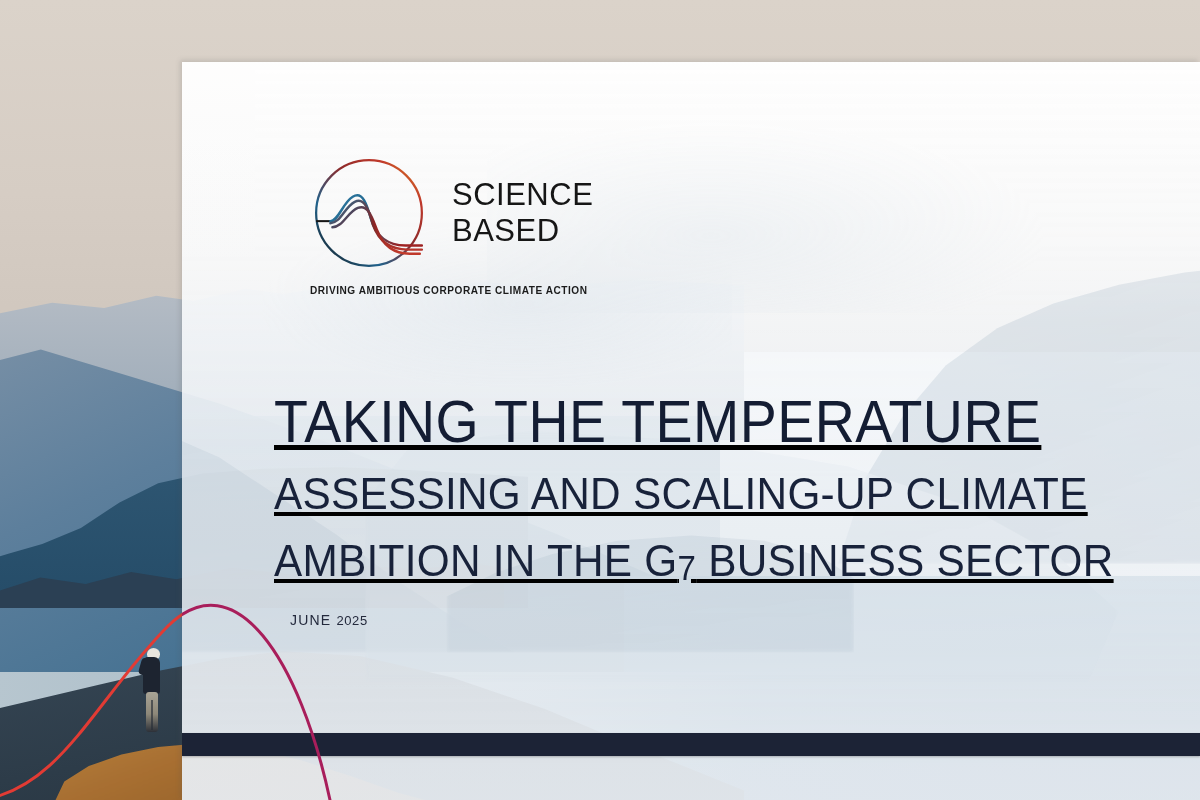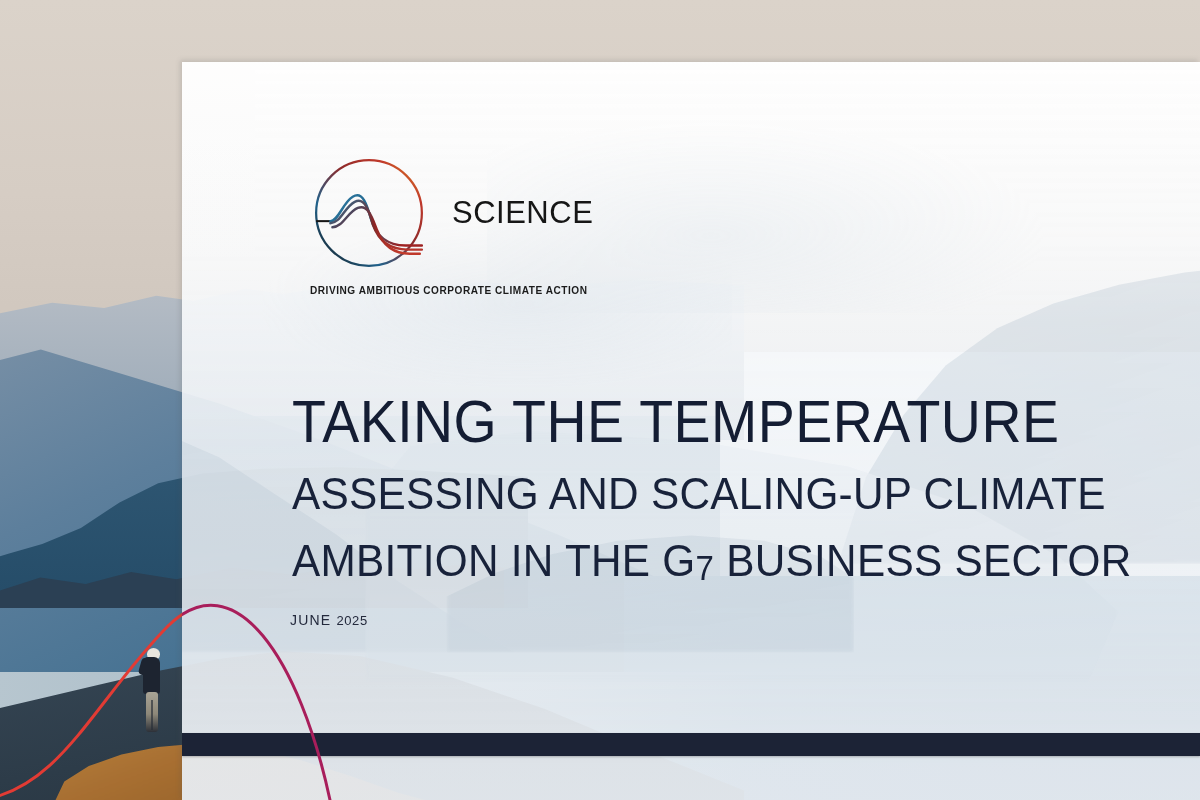--- a/index.html
+++ b/index.html
@@ -149,21 +149,21 @@
   .tagline{
     margin-top:10px;margin-left:2px;
     font-family:"Liberation Sans",sans-serif;
     font-size:10.5px;letter-spacing:.55px;
     color:#1b1b1b;font-weight:700;
     transform:scaleX(.96);transform-origin:left center;
     white-space:nowrap;
   }
 
   
-  .titles{position:absolute;left:110px;top:330px;right:40px;}
+  .titles{position:absolute;left:92px;top:330px;right:40px;text-decoration:underline;}
   .t-main{
     font-family:"Liberation Sans",sans-serif;
     font-size:59px;line-height:1.02;
     font-weight:300;letter-spacing:.5px;
     color:#141d33;
     transform:scaleX(.94);transform-origin:left center;
     white-space:nowrap;
   }
   .t-sub{
     margin-top:16px;
@@ -263,20 +263,21 @@
           </defs>
           <circle cx="60" cy="60" r="52" fill="none" stroke="url(#ring)" stroke-width="2.2"></circle>
           <path d="M8 68 L22 68" stroke="#161616" stroke-width="2" fill="none"></path>
           <path d="M22 68 C 30 68 34 50 44 44 C 54 38 58 52 62 66 C 66 80 76 92 96 92 L 112 92" fill="none" stroke="url(#c1)" stroke-width="2.4" stroke-linecap="round"></path>
           <path d="M22 70 C 32 70 36 54 46 49 C 56 44 60 58 64 72 C 69 86 79 96 98 96 L 112 96" fill="none" stroke="url(#c2)" stroke-width="2.4" stroke-linecap="round"></path>
           <path d="M24 74 C 34 74 39 59 49 55 C 59 51 63 64 68 77 C 73 90 82 100 100 100 L 110 100" fill="none" stroke="url(#c3)" stroke-width="2.4" stroke-linecap="round"></path>
         </svg>
 
         <div class="wordmark">
           <span>SCIENCE</span>
+          <span>BASED</span>
         </div>
       </div>
       <div class="tagline">DRIVING AMBITIOUS CORPORATE CLIMATE ACTION</div>
     </div>
 
     <div class="titles">
       <div class="t-main">TAKING THE TEMPERATURE</div>
       <div class="t-sub">ASSESSING AND SCALING-UP CLIMATE</div>
       <div class="t-sub"><span>AMBITION IN THE G</span><span class="g7"><sup>7</sup></span><span> BUSINESS SECTOR</span></div>
     </div>

